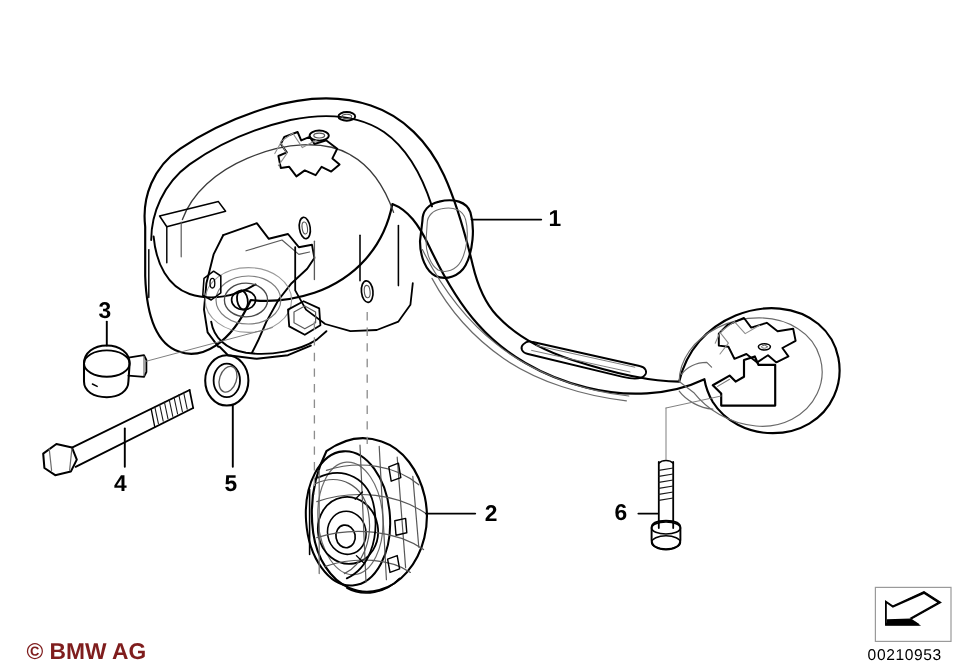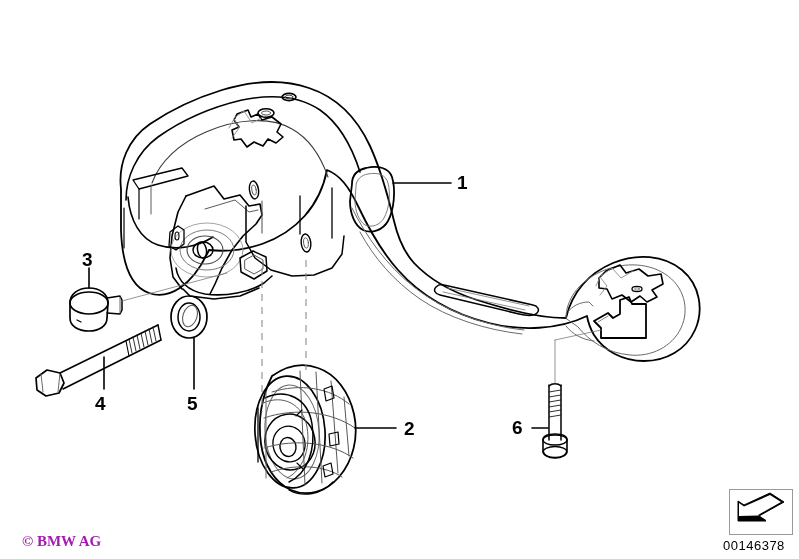--- a/index.html
+++ b/index.html
@@ -30,24 +30,24 @@
     font-size: 19px;
     font-weight: bold;
     color: #000000;
     line-height: 1;
     white-space: nowrap;
   }
   #copyright {
     position: absolute;
     left: 22px;
     top: 533px;
-    font-family: Liberation Serif, serif;
-    font-size: 15px;
+    font-family: Liberation Sans, sans-serif;
+    font-size: 19px;
     font-weight: bold;
-    color: #a21caf;
+    color: #7f1d1d;
     letter-spacing: 0px;
     white-space: nowrap;
   }
   #partnumber {
     position: absolute;
     left: 723px;
     top: 538px;
     font-family: "Liberation Sans", sans-serif;
     font-size: 13px;
     color: #000000;
@@ -382,15 +382,15 @@
   <div id="copyright">© BMW AG</div>
 
   <div id="logo-box">
     <svg width="60" height="42" viewBox="0 0 60 42" xmlns="http://www.w3.org/2000/svg">
       <path d="M8,20 L8,11 L14,15 L40,3 L54,12 L29,26 L36,31 L8,31 Z" fill="#000000" stroke="#000000" stroke-width="1"></path>
       <path d="M9,19 L9,13 L14,16.5 L40,5 L51,12 L28,25 L34,29 L9,29 Z" fill="#ffffff" stroke="none"></path>
       <path d="M9,26 L9,30 L36,30 L29,25.5 Z" fill="#000000" stroke="none"></path>
     </svg>
   </div>
 
-  <div id="partnumber">00146378</div>
+  <div id="partnumber">00210953</div>
 
 </div>
 
 </body></html>

